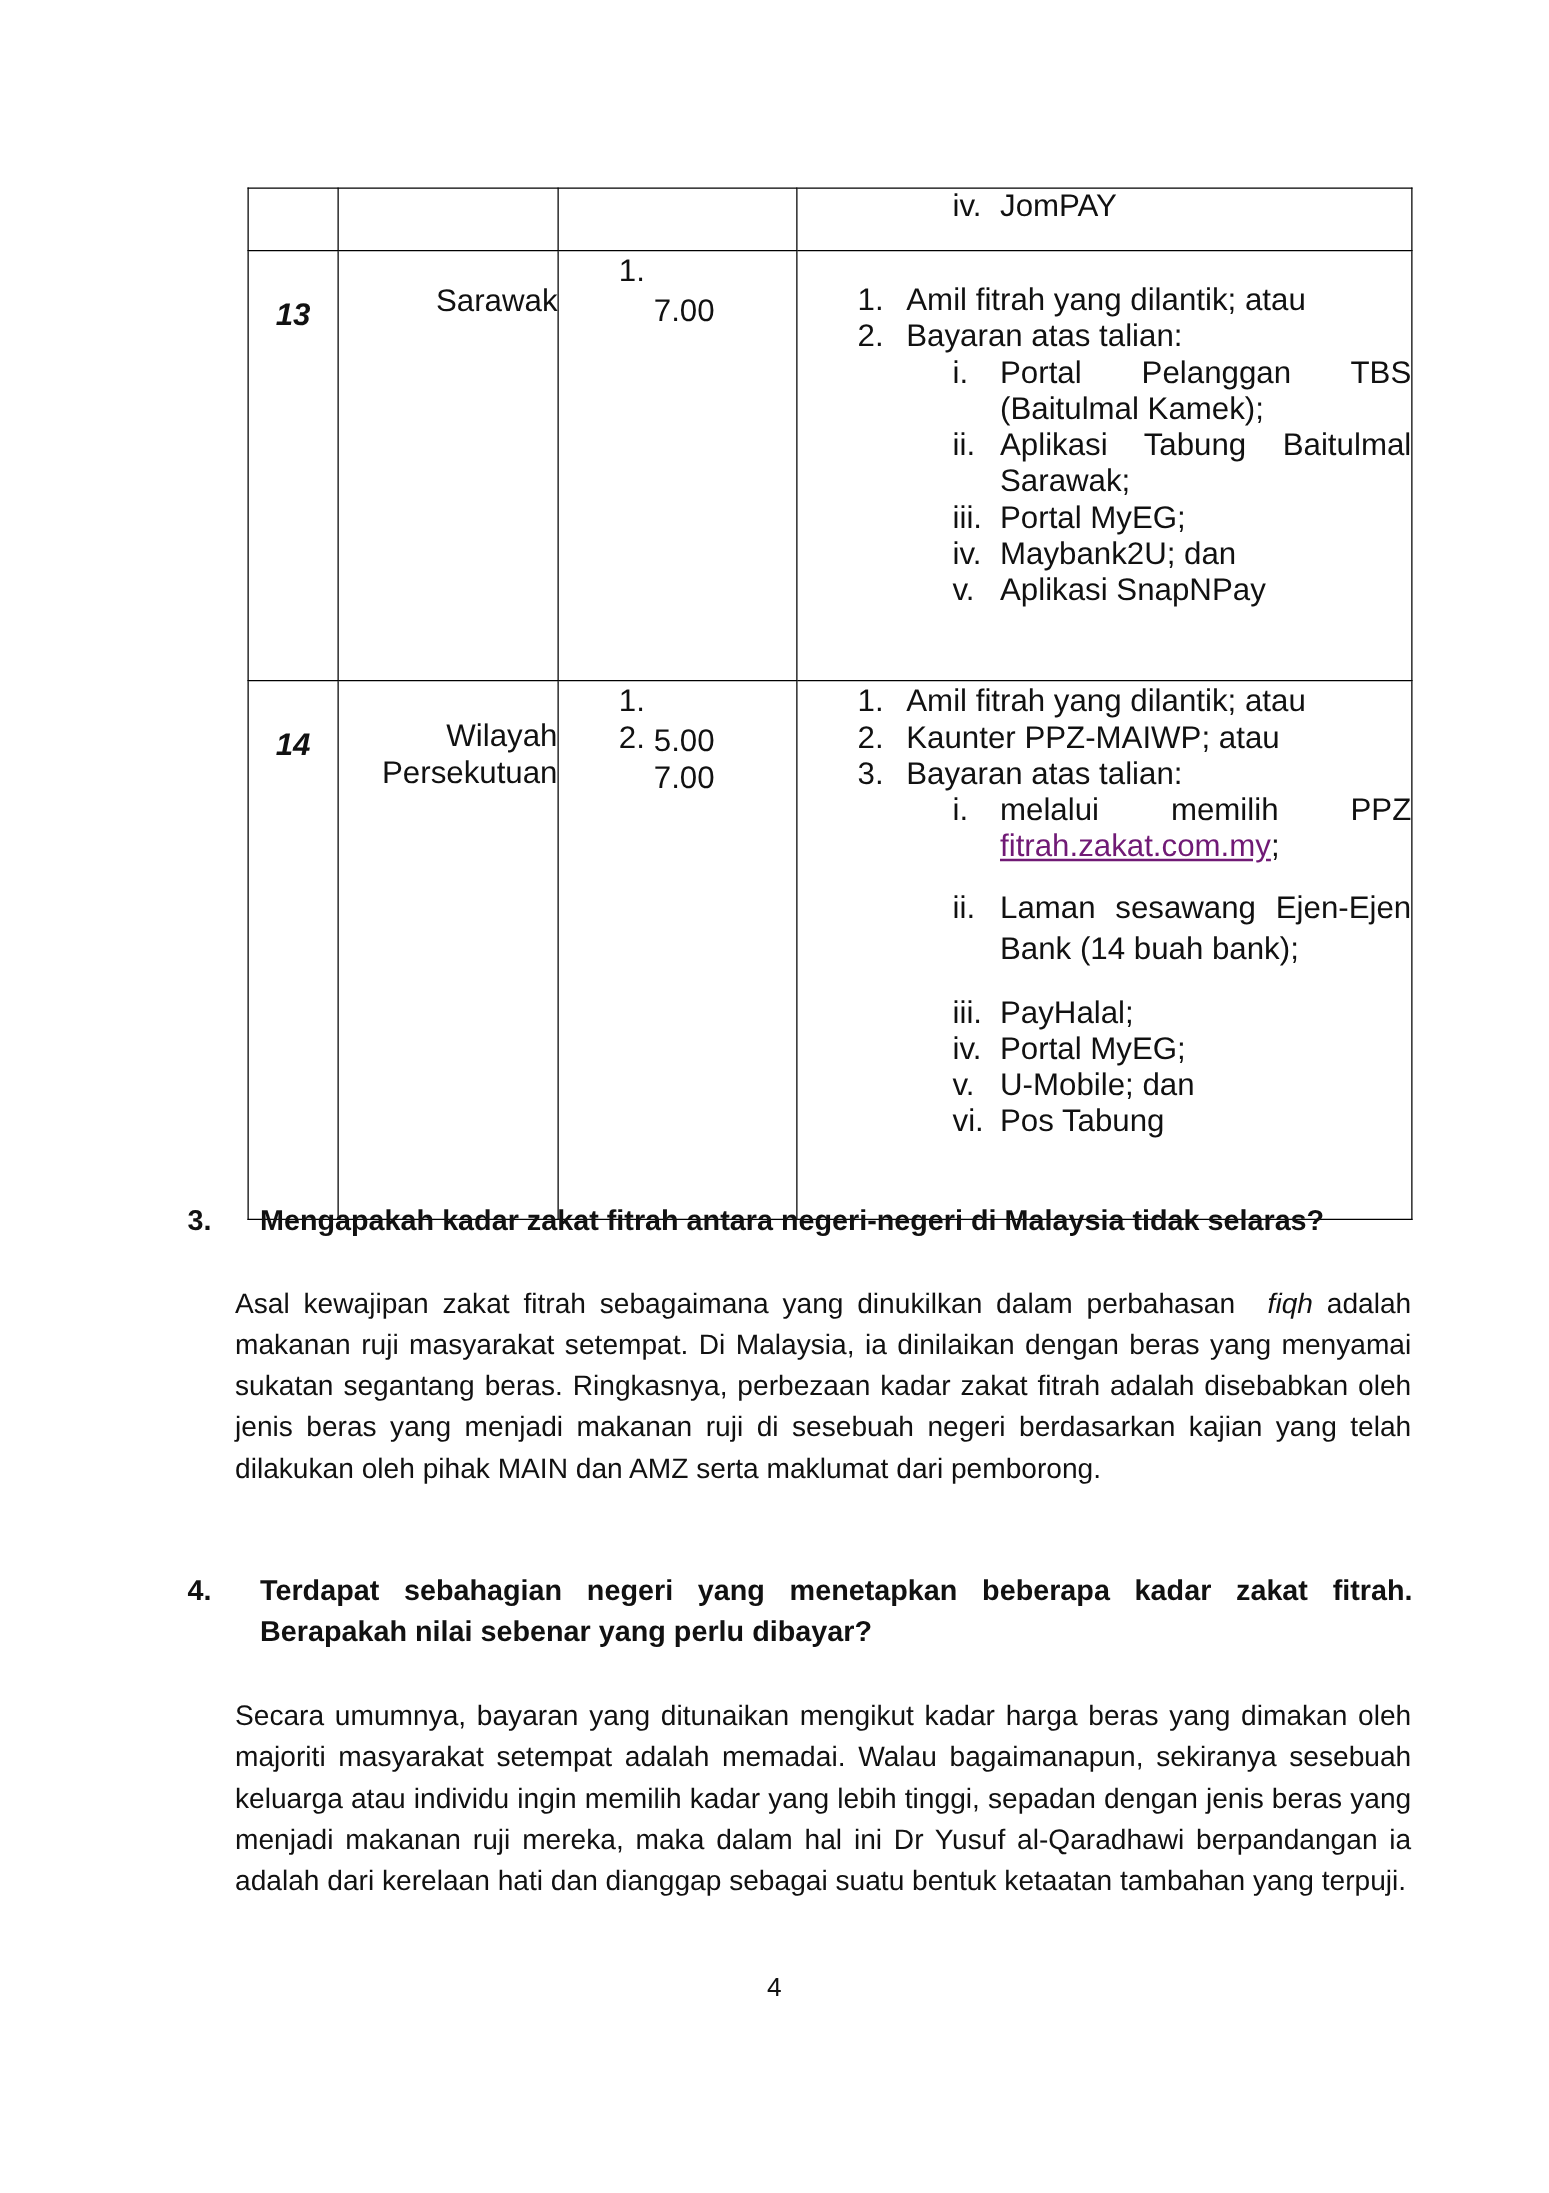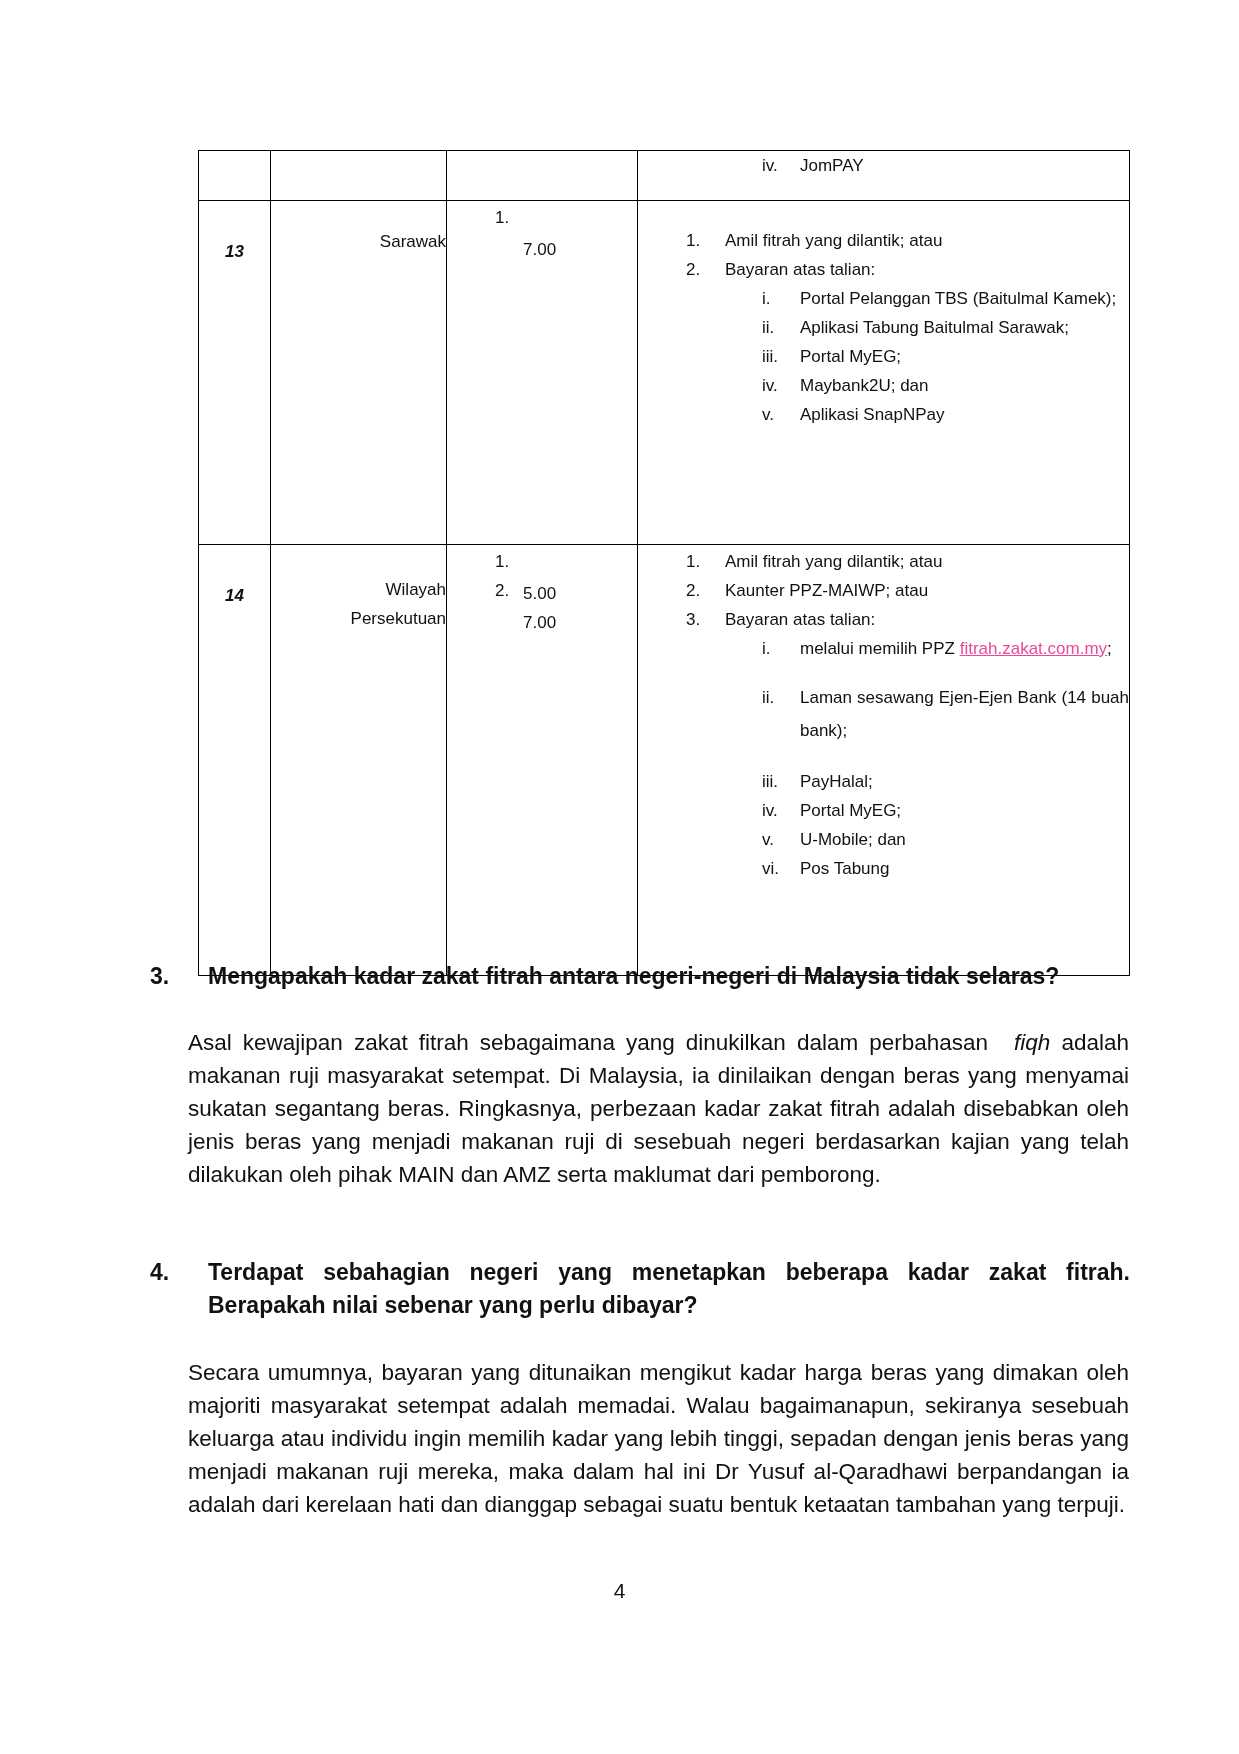--- a/index.html
+++ b/index.html
@@ -7,21 +7,21 @@
       width: 1239px; height: 1754px; position: relative; overflow: hidden;
       font-family: "Liberation Sans", "DejaVu Sans", sans-serif;
       color: #111111;
     }
     .page { position: absolute; left: 0; top: 0; width: 1239px; height: 1754px; }
 
     
     .tbl {
       position: absolute; left: 198px; top: 150px; width: 931px;
       border-collapse: collapse; table-layout: fixed;
-      font-size: 17px;
+      font-size: 25px;
       padding-left: 48px;
     }
     .tbl td { border: 1.6px solid #000; vertical-align: top; padding: 0; }
     .c1 { width: 72px; }
     .c2 { width: 176px; }
     .c3 { width: 191px; }
     .c4 { width: 492px; }
     .row-cont td { height: 49px; }
     .row-13 td { height: 305px; }
     .row-14 td { height: 392px; }
@@ -35,21 +35,21 @@
     .rate { position: relative; height: 29px; line-height: 29px; }
     .rate .n { position: absolute; left: 48px; }
     .rate .v { position: absolute; left: 76px; margin-top: 32px; }
 
     .methods { position: relative; }
     .m1, .m2 { position: relative; line-height: 29px; }
     .m1 .n { position: absolute; left: 48px; width: 30px; }
     .m1 .t { display: block; margin-left: 87px; }
     .m2 .n { position: absolute; left: 124px; width: 38px; }
     .m2 .t { display: block; margin-left: 162px; text-align: justify; text-align-last: left; }
-    .link { color: #ec4899; text-decoration: underline; }
+    .link { color: #701a75; text-decoration: underline; }
     .gap { height: 18px; }
 
     
     .q { position: absolute; left: 150px; width: 980px; font-weight: bold; font-size: 23px; line-height: 33px; }
     .q .qn { position: absolute; left: 0; }
     .q .qt { display: block; margin-left: 58px; text-align: justify; text-align-last: left; }
     .para { position: absolute; left: 188px; width: 941px; font-size: 22.5px; line-height: 33px; text-align: justify; }
     .para i { font-style: italic; margin-left: 15px; }
 
     .pageno { position: absolute; left: 0; width: 1239px; top: 1579px; text-align: center; font-size: 21px; }

